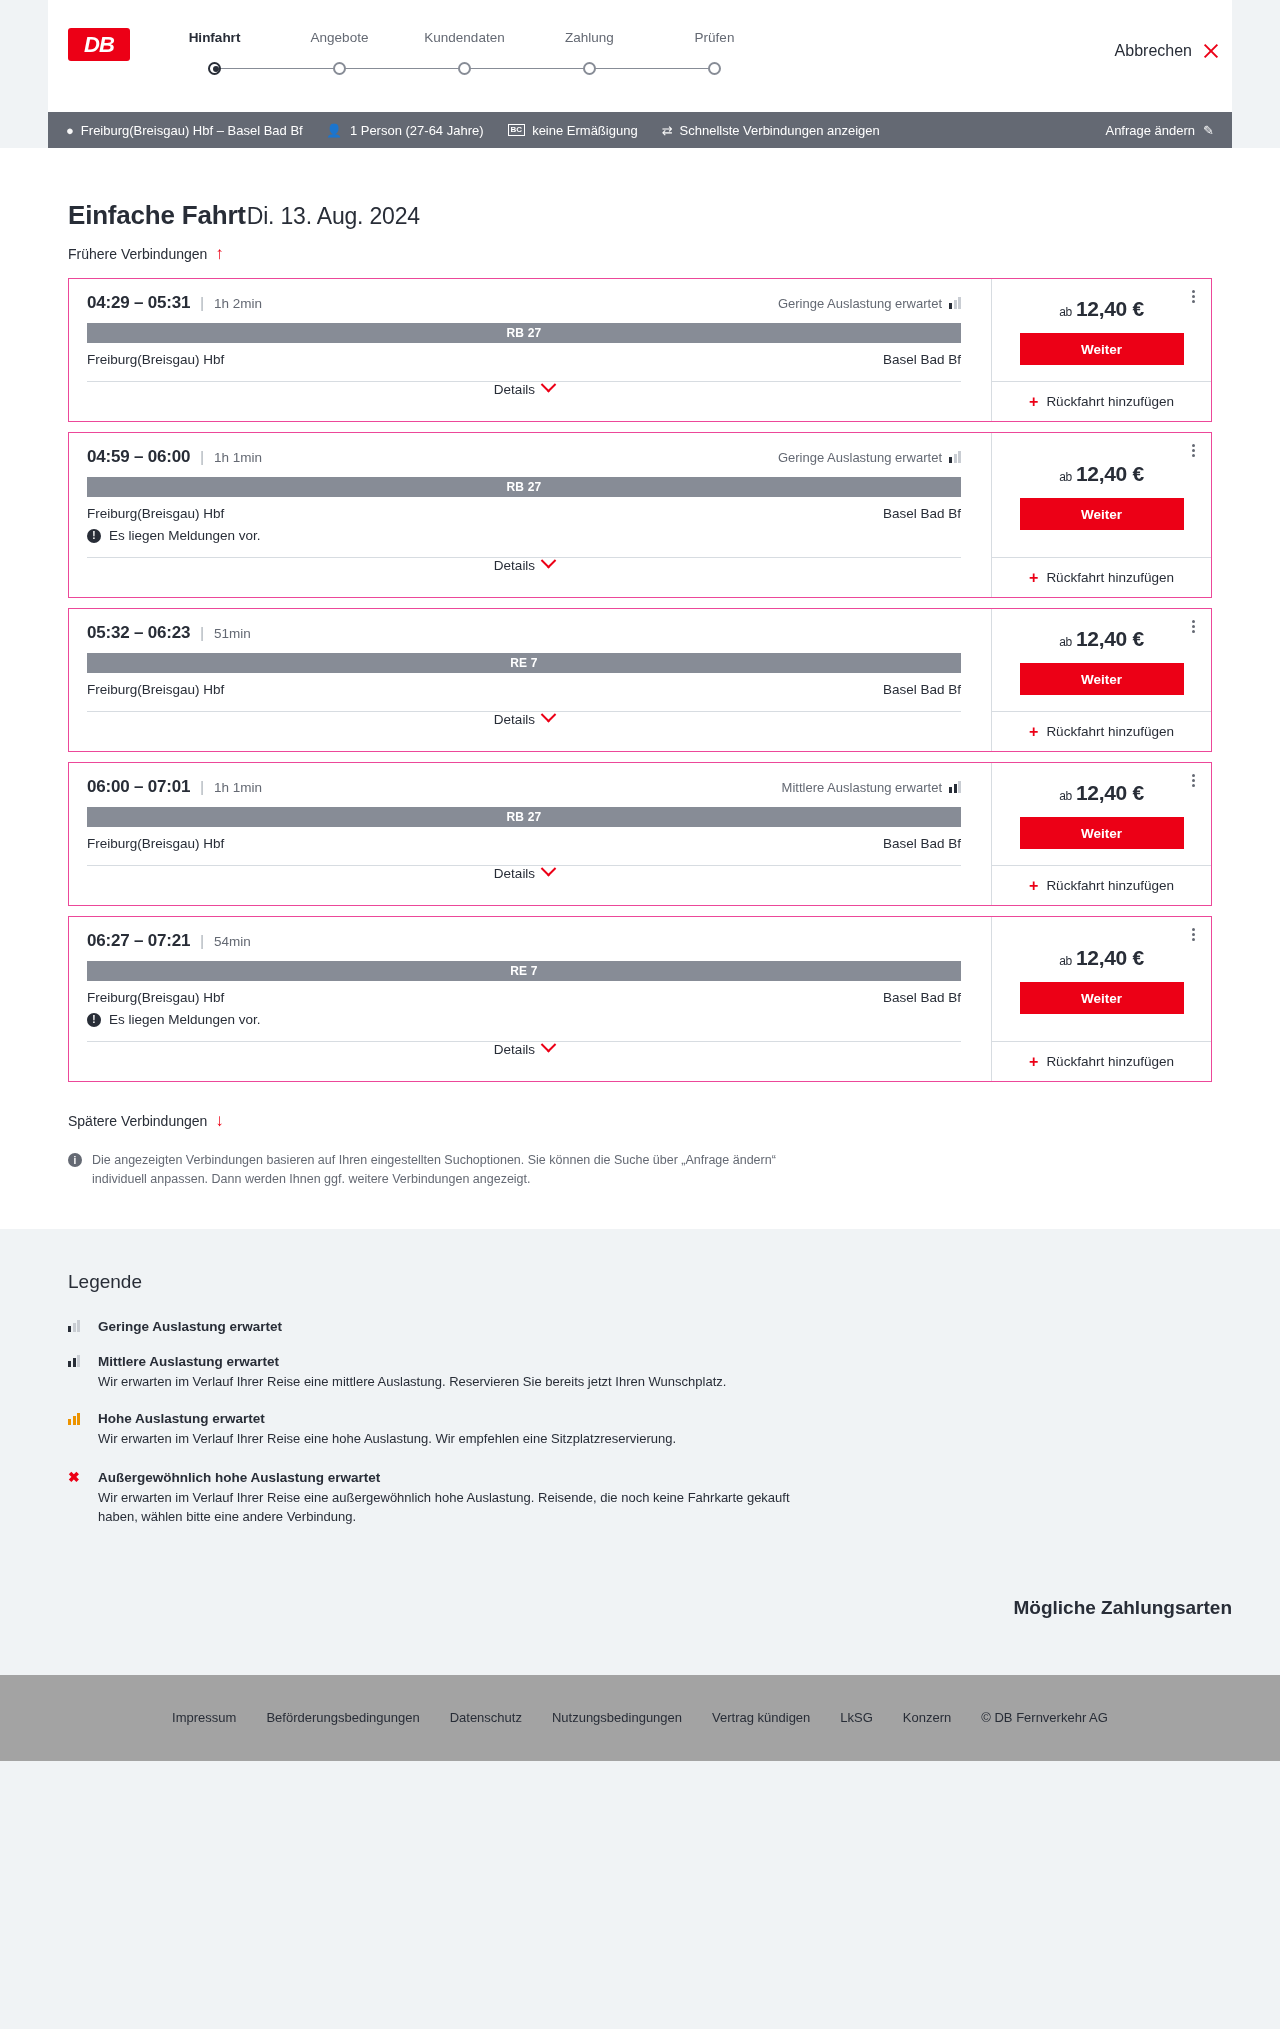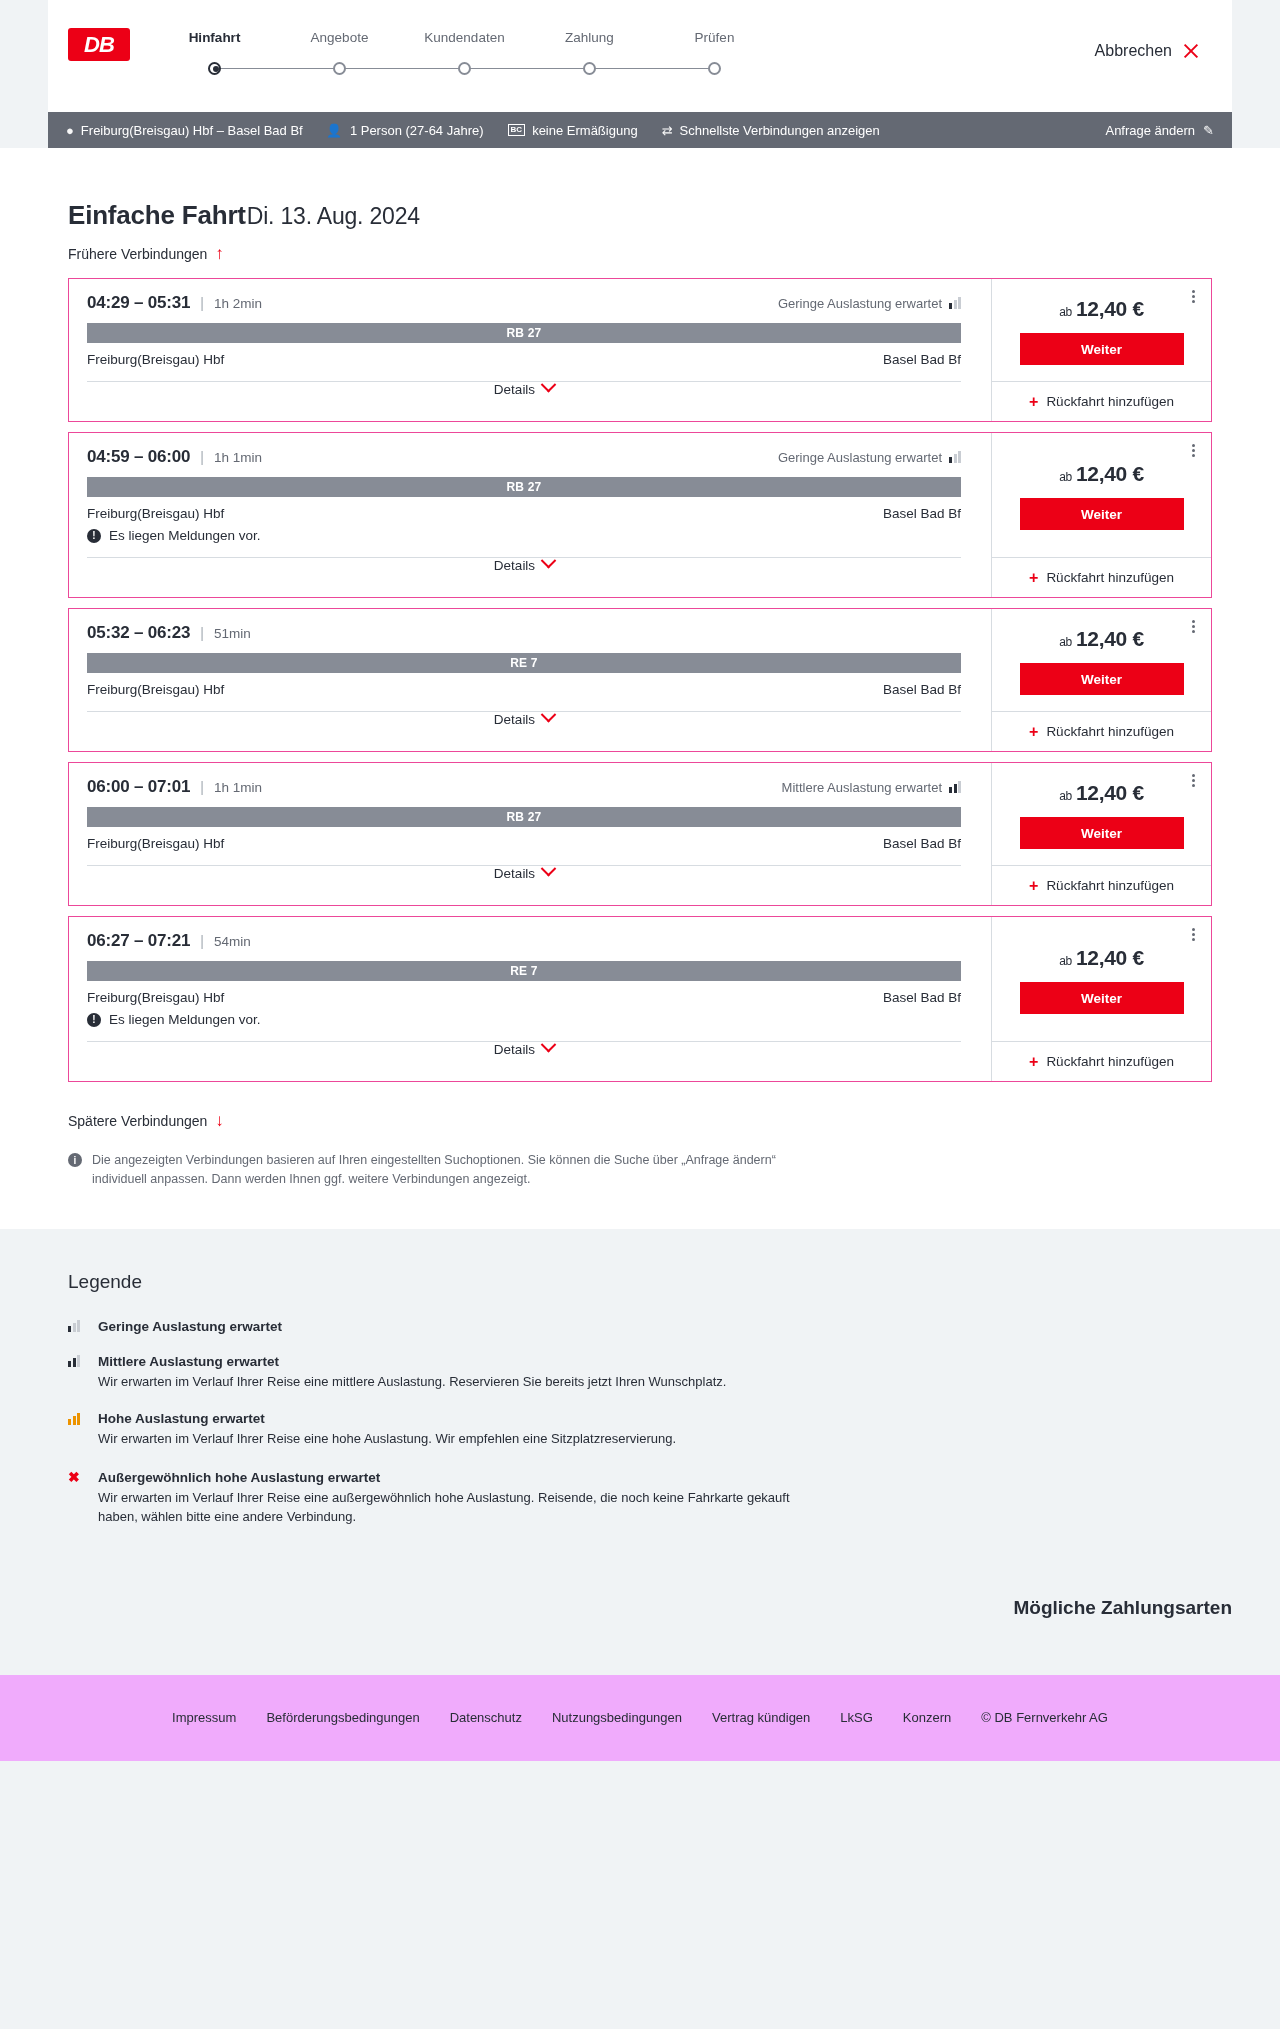--- a/index.html
+++ b/index.html
@@ -47,21 +47,21 @@
   .step.active .dot:after {
     content: ""; position: absolute; left: 2.5px; top: 2.5px;
     width: 6px; height: 6px; border-radius: 50%; background: #282d37;
   }
   .step .line {
     position: absolute; top: 50%; height: 1px; background: #878c96;
     left: 50%; width: 125px; z-index: 1;
   }
   .step:last-child .line { display: none; }
   .cancel-btn {
-    position: absolute; right: 32px; top: 42px;
+    position: absolute; right: 12px; top: 42px;
     display: flex; align-items: center; gap: 10px;
     font-size: 16px; color: #282d37; cursor: pointer;
   }
   .x-icon { width: 18px; height: 18px; position: relative; }
   .x-icon:before, .x-icon:after {
     content: ""; position: absolute; left: 0; top: 8px; width: 18px; height: 2px; background: #ec0016;
   }
   .x-icon:before { transform: rotate(45deg); }
   .x-icon:after { transform: rotate(-45deg); }
 
@@ -197,21 +197,21 @@
   .pay-chip {
     width: 46px; height: 28px; background: #fff; border: 1px solid #dfe3e7; border-radius: 3px;
     display: flex; align-items: center; justify-content: center; font-size: 9px; color: #282d37;
   }
   .pay-chip.paypal { width: 62px; color: #253b80; font-weight: bold; font-size: 11px; font-style: italic; }
   .pay-chip.sepa { color: #ec0016; font-weight: bold; font-size: 8px; }
   .pay-chip.giro { flex-direction: column; font-size: 7px; color: #003366; }
   .pay-chip.apple { font-size: 10px; font-weight: bold; }
 
   .footer {
-    background: #f0abfc; height: 86px; display: flex; align-items: center; justify-content: center;
+    background: #a3a3a3; height: 86px; display: flex; align-items: center; justify-content: center;
     gap: 30px; font-size: 13px; color: #282d37;
   }
   .footer span { cursor: pointer; white-space: nowrap; }
   .footer span.copy { cursor: default; }
 </style>
 </head>
 <body>
 
 <div class="page">
 

